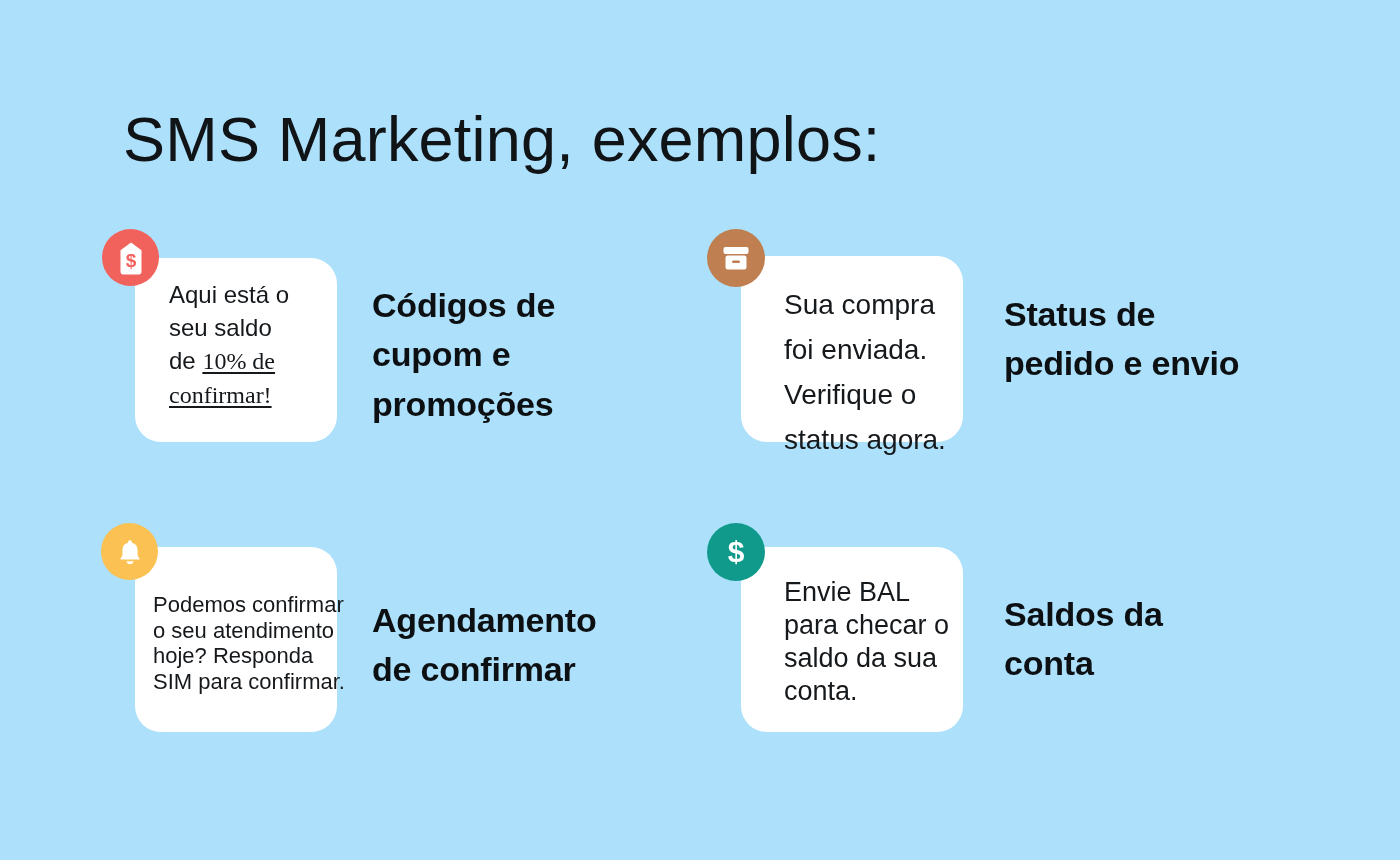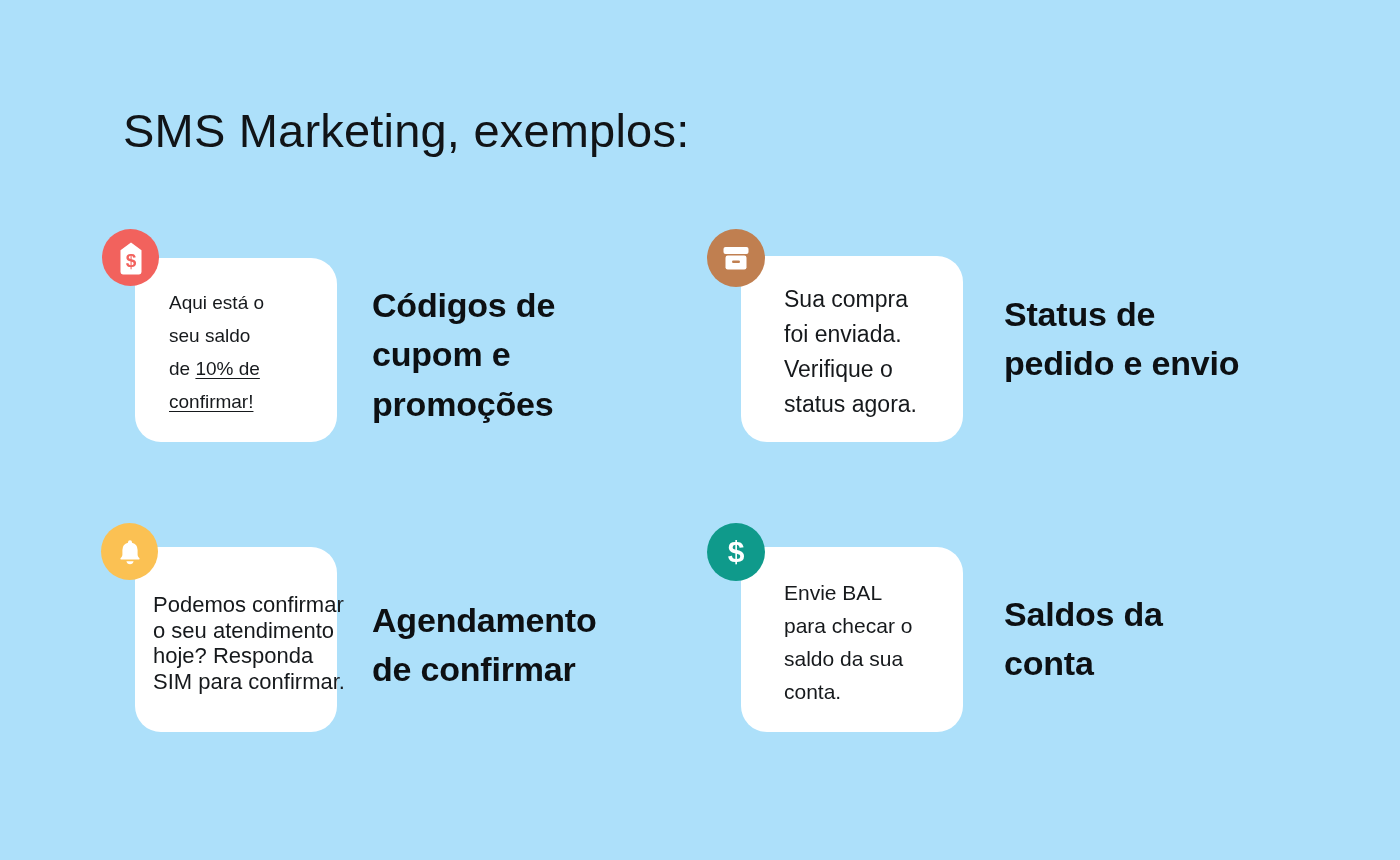--- a/index.html
+++ b/index.html
@@ -15,21 +15,21 @@
     position: relative;
   }
   #page-root {
     position: absolute;
     inset: 0;
   }
   .page-title {
     position: absolute;
     left: 123px;
     top: 103px;
-    font-size: 47px;
+    font-size: 63px;
     font-weight: 400;
     color: #111417;
     letter-spacing: 0.2px;
     white-space: nowrap;
   }
 
   
   .item {
     position: absolute;
   }
@@ -42,20 +42,21 @@
     border-top-left-radius: 10px;
   }
   .bubble-text {
     position: absolute;
     color: #16191c;
     white-space: pre-line;
   }
   .bubble-text .underline {
     text-decoration: underline;
     text-underline-offset: 3px;
+    font-family: Liberation Serif, serif;
   }
   .icon-badge {
     position: absolute;
     border-radius: 50%;
     display: flex;
     align-items: center;
     justify-content: center;
     z-index: 3;
   }
   .icon-badge svg {
@@ -75,39 +76,39 @@
 <body style="background: rgb(173, 224, 250);">
 
 <div id="page-root">
 
   <div class="page-title">SMS Marketing, exemplos:</div>
 
   <div class="item">
 
     <div class="bubble tail-left" style="left:135px; top:258px; width:202px; height:184px;"></div>
 
-    <div class="bubble-text" style="left:169px; top:286px; width:170px; font-size:19px; line-height:33px;"><span>Aqui está o</span><br><span>seu saldo</span><br><span>de </span><span class="underline">10% de</span><br><span class="underline">confirmar!</span></div>
+    <div class="bubble-text" style="left:169px; top:278px; width:170px; font-size:24px; line-height:33px;"><span>Aqui está o</span><br><span>seu saldo</span><br><span>de </span><span class="underline">10% de</span><br><span class="underline">confirmar!</span></div>
 
     <div class="icon-badge" style="left:102px; top:229px; width:57px; height:57px; background:#f2625d;">
       <svg width="34" height="34" viewBox="0 0 34 34" aria-hidden="true">
         <path d="M17 1.5 L27.5 9.2 V31 a2.4 2.4 0 0 1 -2.4 2.4 H8.9 A2.4 2.4 0 0 1 6.5 31 V9.2 Z" fill="#ffffff"></path>
         <text x="17" y="25.5" text-anchor="middle" font-family="'Liberation Sans', sans-serif" font-size="19" font-weight="bold" fill="#f2625d">$</text>
       </svg>
     </div>
 
     <div class="item-heading" style="left:372px; top:281px; width:260px;">Códigos de
 cupom e
 promoções</div>
   </div>
 
   <div class="item">
 
     <div class="bubble tail-left" style="left:741px; top:256px; width:222px; height:186px;"></div>
 
-    <div class="bubble-text" style="left:784px; top:282px; width:185px; font-size:23px; line-height:35px;">Sua compra
+    <div class="bubble-text" style="left:784px; top:282px; width:185px; font-size:28px; line-height:45px;">Sua compra
 foi enviada.
 Verifique o
 status agora.</div>
 
     <div class="icon-badge" style="left:707px; top:229px; width:58px; height:58px; background:#c07f50;">
       <svg width="32" height="32" viewBox="0 0 32 32" aria-hidden="true">
         <rect x="3.5" y="5" width="25" height="7" rx="2" fill="#ffffff"></rect>
         <rect x="5.5" y="13.5" width="21" height="14" rx="2.2" fill="#ffffff"></rect>
         <rect x="12" y="18.5" width="8" height="2.6" rx="1.3" fill="#c07f50"></rect>
       </svg>
@@ -134,21 +135,21 @@
     </div>
 
     <div class="item-heading" style="left:372px; top:596px; width:320px;">Agendamento
 de confirmar</div>
   </div>
 
   <div class="item">
 
     <div class="bubble tail-left" style="left:741px; top:547px; width:222px; height:185px;"></div>
 
-    <div class="bubble-text" style="left:784px; top:576px; width:185px; font-size:21px; line-height:33px;">Envie BAL
+    <div class="bubble-text" style="left:784px; top:576px; width:185px; font-size:27px; line-height:33px;">Envie BAL
 para checar o
 saldo da sua
 conta.</div>
 
     <div class="icon-badge" style="left:707px; top:523px; width:58px; height:58px; background:#0f9a8b;">
       <svg width="36" height="36" viewBox="0 0 36 36" aria-hidden="true">
         <text x="18" y="28" text-anchor="middle" font-family="'Liberation Sans', sans-serif" font-size="30" font-weight="bold" fill="#ffffff">$</text>
       </svg>
     </div>
 

